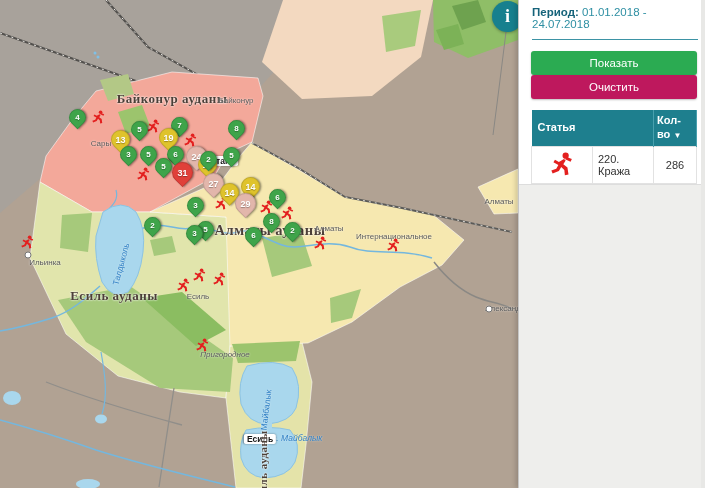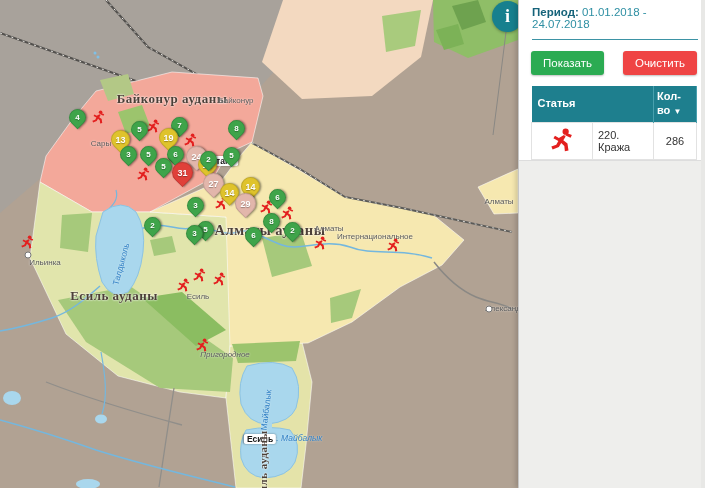--- a/index.html
+++ b/index.html
@@ -24,24 +24,24 @@
   .crime svg{width:100%;height:100%;}
   
   #info-btn{position:absolute;left:492px;top:1px;width:31px;height:31px;border-radius:50%;background:#17808e;color:#fff;display:flex;align-items:center;justify-content:center;font-family:"Liberation Serif",serif;font-weight:bold;font-size:18px;z-index:5;box-shadow:0 1px 3px rgba(0,0,0,.3);}
   
   #panel{position:absolute;left:518px;top:0;width:187px;height:488px;background:#fff;border-left:1px solid #c6c6c6;box-shadow:-2px 0 5px rgba(0,0,0,.18);z-index:10;display:flex;flex-direction:column;}
   #panel::after{content:"";position:absolute;right:0;top:0;bottom:0;width:5px;background:#e8e8e6;}
   .info-row{margin:0 8px 0 13px;padding:6px 0 9px;border-bottom:1px solid #3d93a5;font-size:11.5px;color:#2e8fa3;}
   .info-row .lbl{font-weight:bold;color:#16637a;}
   .count-num{font-weight:bold;color:#1d4f5e;}
   .count-text{color:#58808b;}
-  .btn-row{display:flex;justify-content:space-between;margin:11px 9px 9px 12px;}
+  .btn-row{display:flex;justify-content:space-between;margin:11px 9px 9px 12px;flex-direction:column;}
   .btn{border:none;border-radius:3px;color:#fff;font-family:"Liberation Sans",sans-serif;font-size:11.5px;padding:6px 12px;box-shadow:0 1px 2px rgba(0,0,0,.25);cursor:pointer;}
   .btn-green{background:#2bab52;}
-  .btn-red{background:#ef4444;}
+  .btn-red{background:#be185d;}
   table.crimes{border-collapse:collapse;margin:2px 9px 0 12px;width:166px;font-size:11px;table-layout:fixed;}
   table.crimes th{background:#1e7f8e;color:#fff;text-align:left;padding:4px 6px;font-size:11px;line-height:1.25;border-right:1px solid #49a0ae;font-weight:bold;}
   table.crimes th.cnt-h{width:36px;padding:4px 3px;}
   table.crimes td{background:#fff;border:1px solid #e2e2e2;padding:4px 5px;color:#333;vertical-align:middle;}
   td.icon-cell{width:42px;text-align:center;}
   td.cnt-cell{text-align:center;}
   .panel-rest{flex:1;background:#eeeeec;border-top:1px solid #ddd;}
   .sort-arrow{font-size:8px;}
 </style>
 </head>
@@ -112,21 +112,21 @@
       <circle cx="95" cy="53" r="1.5" fill="#7fc0e6"></circle>
       <circle cx="98" cy="57" r="1.5" fill="#7fc0e6"></circle>
     </svg>
     <div id="overlay">
         <div class="maplabel district" style="left: 172px; top: 87px;">Байконур ауданы</div>
         <div class="maplabel place" style="left: 236px; top: 88px;">Байконур</div>
         <div class="maplabel place" style="left: 101px; top: 131px;">Сары</div>
         <div class="maplabel citybox" style="left: 220px; top: 149px;">Астана</div>
         <div class="maplabel district district-lg" style="left: 270px; top: 218px;">Алматы ауданы</div>
         <div class="maplabel place" style="left: 329px; top: 216px;">Алматы</div>
-        <div class="maplabel place" style="left: 375px; top: 224px;">Интернациональное</div>
+        <div class="maplabel place" style="left: 394px; top: 224px;">Интернациональное</div>
         <div class="maplabel place" style="left: 499px; top: 189px;">Алматы</div>
         <div class="maplabel place" style="left: 45px; top: 250px;">Ильинка</div>
         <div class="maplabel district" style="left: 114px; top: 284px;">Есиль ауданы</div>
         <div class="maplabel place" style="left: 198px; top: 284px;">Есиль</div>
         <div class="maplabel place place-italic" style="left: 225px; top: 342px;">Пригородное</div>
         <div class="maplabel water" style="left: 121px; top: 252px; transform: translate(-50%, -50%) rotate(-75deg);">Талдыколь</div>
         <div class="maplabel water" style="left: 266px; top: 398px; transform: translate(-50%, -50%) rotate(-83deg);">Майбалык</div>
         <div class="maplabel water water-italic" style="left: 295px; top: 426px;">оз. Майбалык</div>
         <div class="maplabel citybox" style="left: 260px; top: 427px;">Есиль</div>
         <div class="maplabel district district-vert" style="left: 263px; top: 456px; transform: translate(-50%, -50%) rotate(-90deg);">Есиль ауданы</div>

